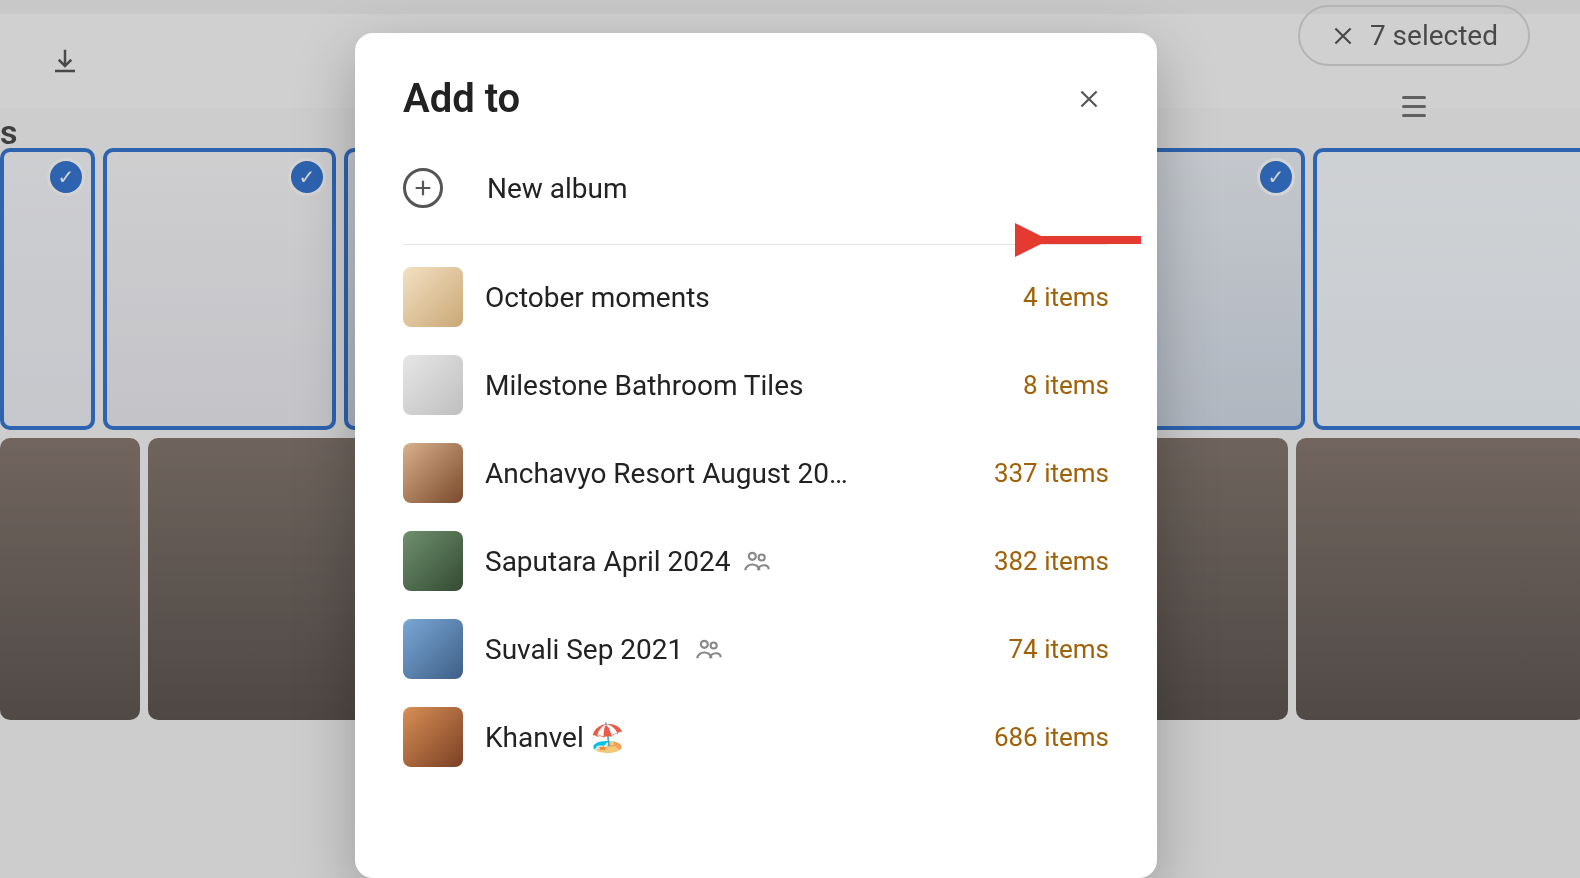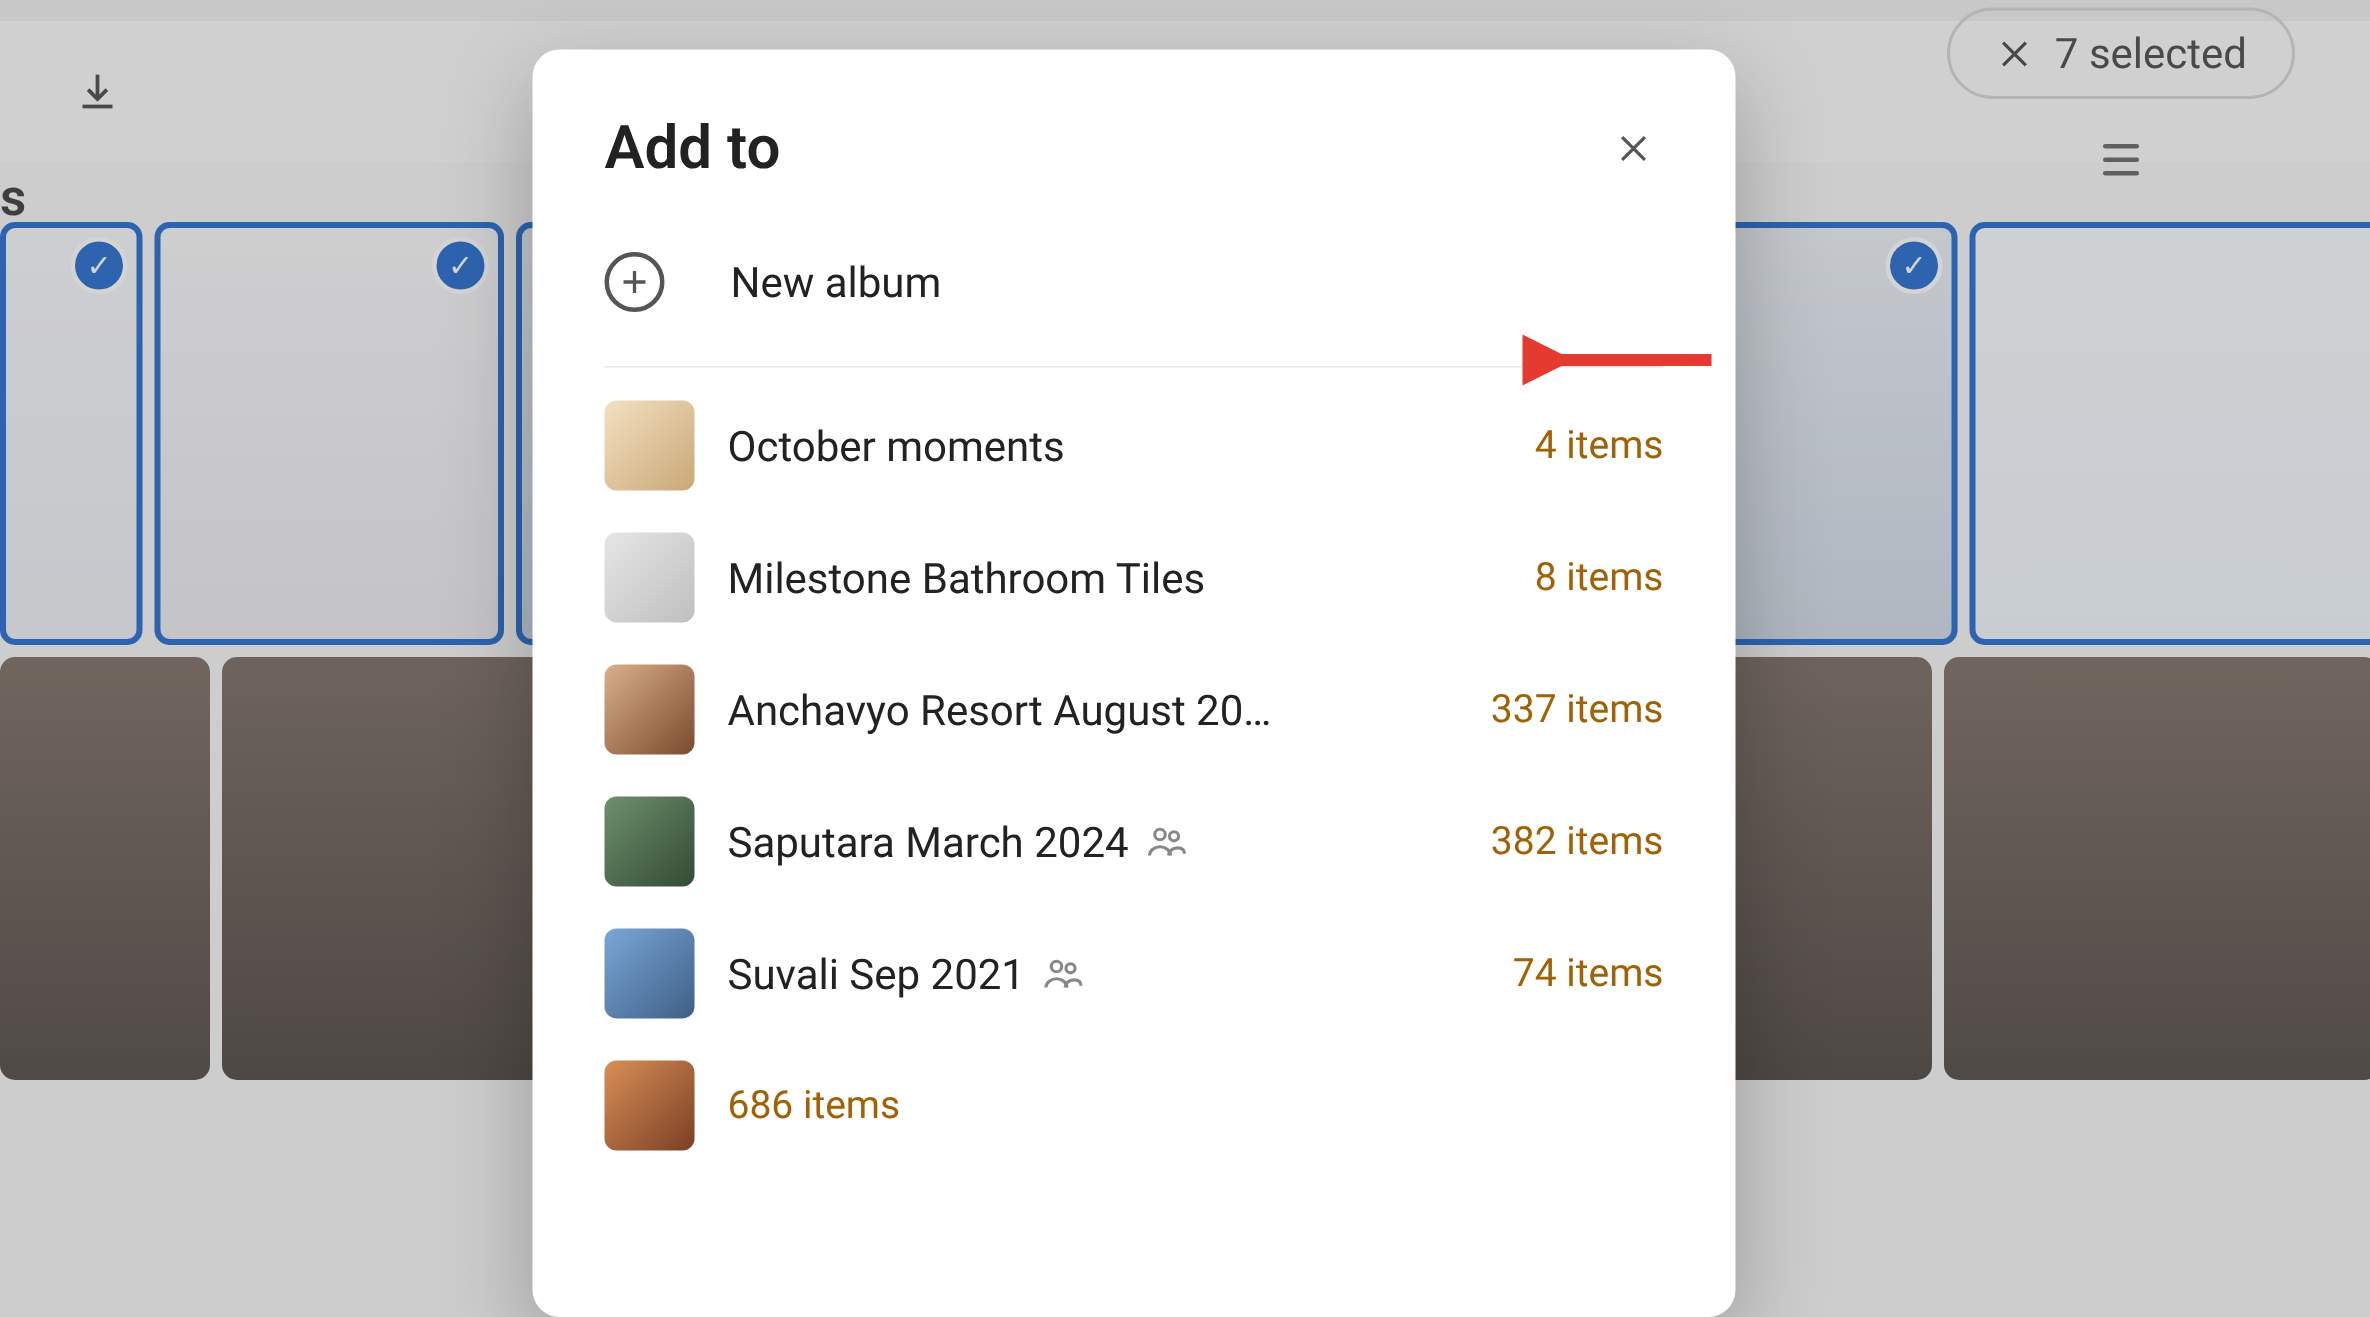--- a/index.html
+++ b/index.html
@@ -198,21 +198,21 @@
         <div class="album-item">
           <div class="album-thumb th-2"></div>
           <div class="album-main">
             <div class="album-name">Anchavyo Resort August 20…</div>
           </div>
           <div class="album-count">337 items</div>
         </div>
         <div class="album-item">
           <div class="album-thumb th-3"></div>
           <div class="album-main">
-            <div class="album-name">Saputara March 2024</div>
+            <div class="album-name">Saputara April 2024</div>
             <span class="shared-icon">
               <svg width="28" height="28" viewBox="0 0 24 24" fill="none" stroke="#888" stroke-width="1.8">
                 <circle cx="8" cy="8" r="3"></circle>
                 <circle cx="16" cy="9" r="2.6"></circle>
                 <path d="M2 20c0-3 3-5 6-5s6 2 6 5"></path>
                 <path d="M13 20c0-2.6 2.2-4.4 5-4.4s4 1.4 4 3.4"></path>
               </svg>
             </span>
           </div>
           <div class="album-count">382 items</div>
@@ -227,20 +227,23 @@
                 <circle cx="16" cy="9" r="2.6"></circle>
                 <path d="M2 20c0-3 3-5 6-5s6 2 6 5"></path>
                 <path d="M13 20c0-2.6 2.2-4.4 5-4.4s4 1.4 4 3.4"></path>
               </svg>
             </span>
           </div>
           <div class="album-count">74 items</div>
         </div>
         <div class="album-item">
           <div class="album-thumb th-5"></div>
+          <div class="album-main">
+            <div class="album-name">Khanvel 🏖️</div>
+          </div>
           <div class="album-count">686 items</div>
         </div>
       </div>
   </div>
 
   <svg class="annot-arrow" viewBox="0 0 130 44">
     <defs>
       <marker id="ah" markerWidth="14" markerHeight="14" refX="2" refY="7" orient="auto">
         <path d="M14 0 L0 7 L14 14 Z" fill="#e43a2f"></path>
       </marker>

